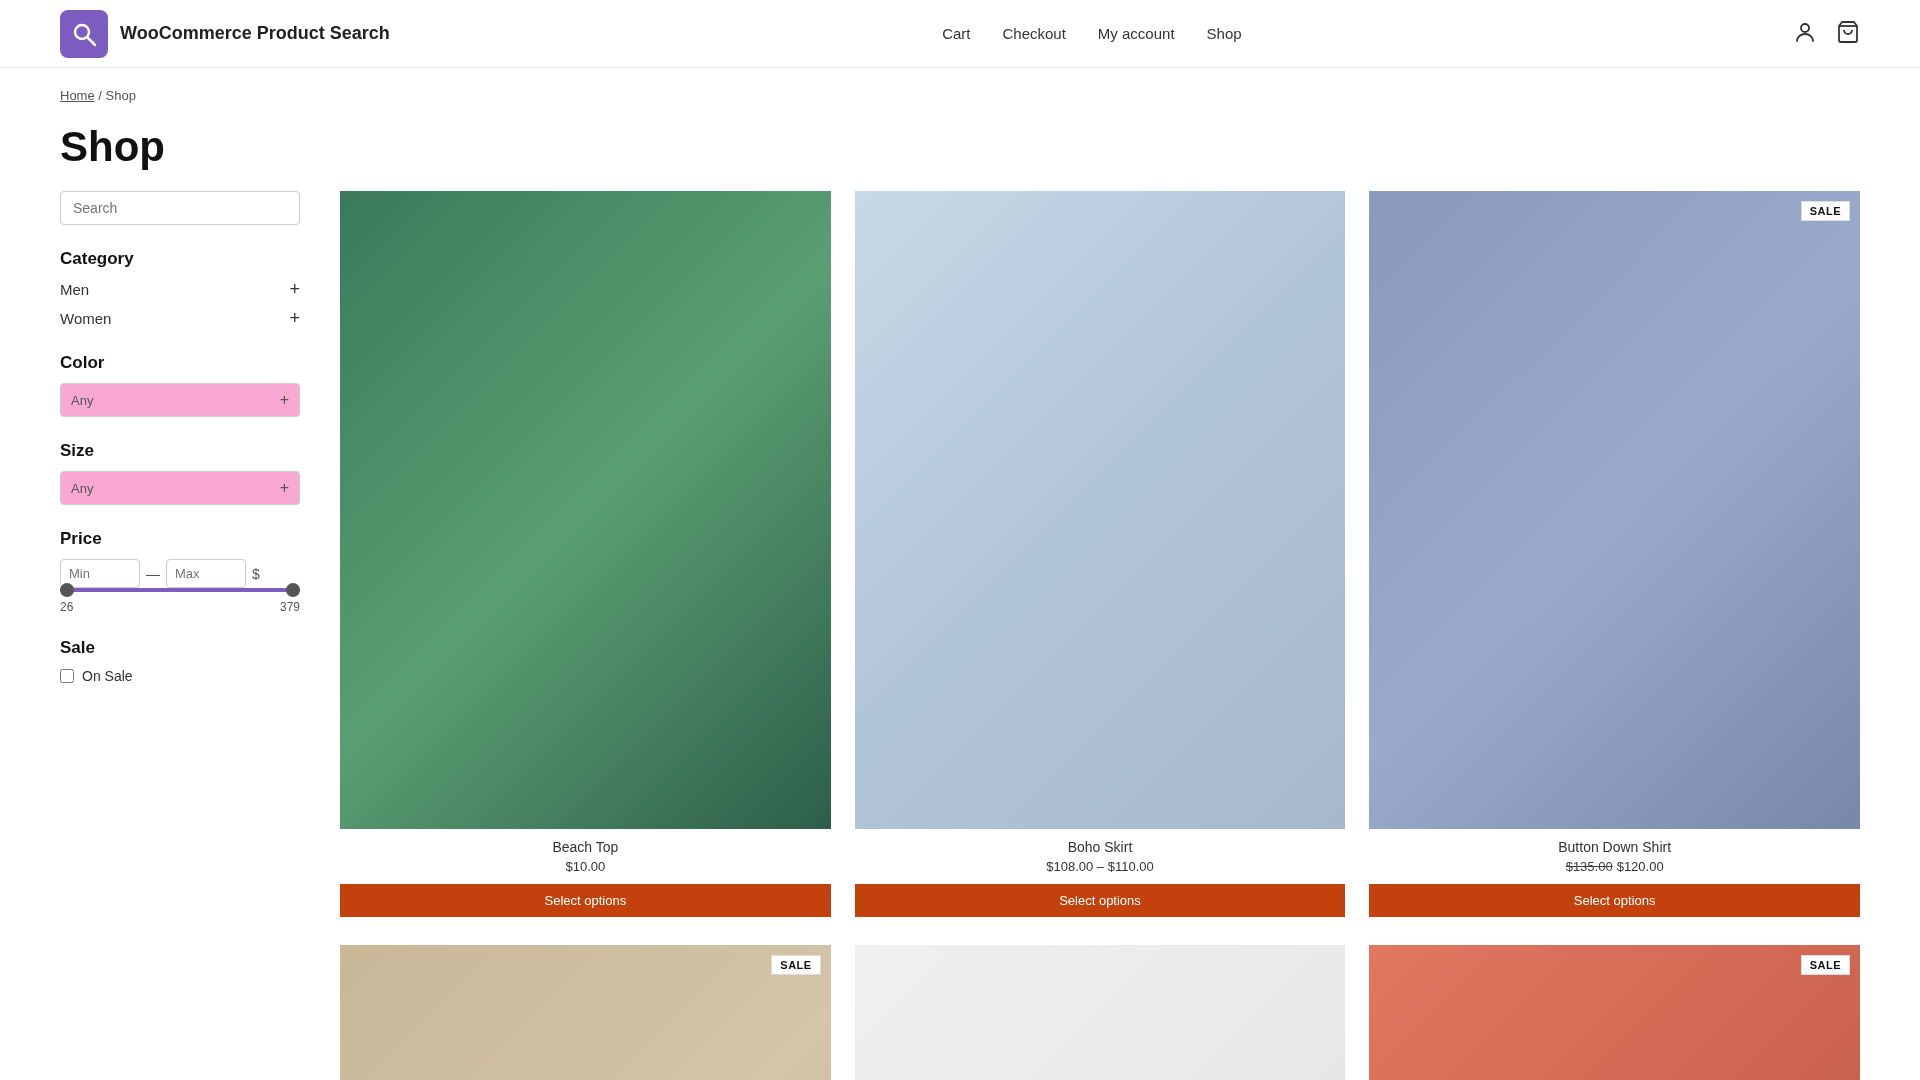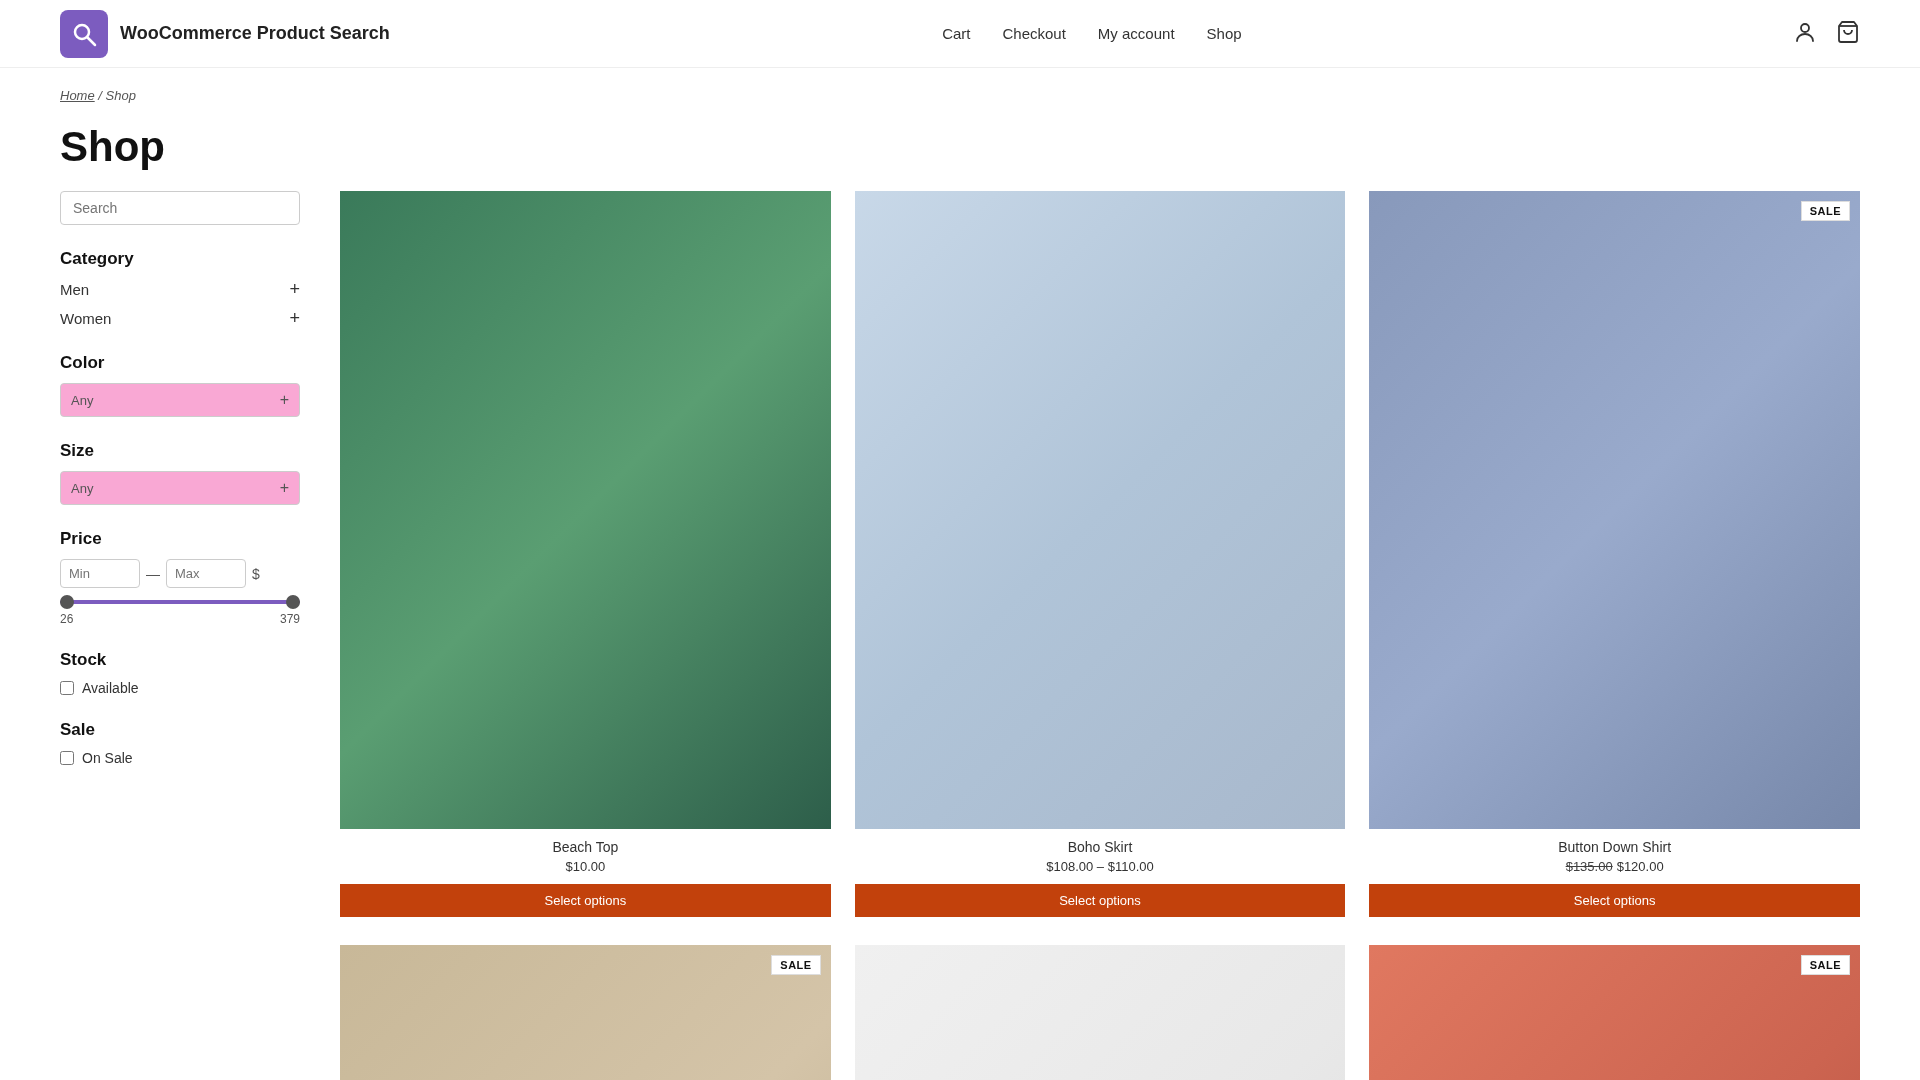--- a/index.html
+++ b/index.html
@@ -10,42 +10,42 @@
     .logo-area { display: flex; align-items: center; gap: 12px; }
     .logo-icon { width: 48px; height: 48px; background: #7c5cbf; border-radius: 8px; display: flex; align-items: center; justify-content: center; }
     .logo-icon svg { width: 28px; height: 28px; }
     .logo-text { font-size: 18px; font-weight: 600; color: #222; }
     .nav { display: flex; gap: 32px; align-items: center; }
     .nav a { text-decoration: none; color: #333; font-size: 15px; }
     .header-icons { display: flex; gap: 20px; align-items: center; }
     .header-icon { cursor: pointer; color: #333; }
 
     
-    .breadcrumb { padding: 20px 60px 10px; font-size: 13px; color: #666; font-style: italic; }
+    .breadcrumb { padding: 20px 60px 10px; font-size: 13px; color: #666; }
     .breadcrumb a { color: #555; text-decoration: underline; }
     .breadcrumb span { color: #555; }
 
     
     .page-title { padding: 10px 60px 20px; font-size: 42px; font-weight: 700; color: #111; }
 
     
     .main { display: flex; padding: 0 60px 60px; gap: 40px; }
 
     
     .sidebar { width: 240px; flex-shrink: 0; }
     .search-box { width: 100%; padding: 8px 12px; border: 1px solid #ccc; border-radius: 4px; font-size: 14px; color: #999; margin-bottom: 24px; }
     .filter-section { margin-bottom: 24px; }
     .filter-title { font-size: 17px; font-weight: 700; margin-bottom: 10px; color: #111; }
     .filter-item { display: flex; align-items: center; justify-content: space-between; margin-bottom: 8px; font-size: 15px; cursor: pointer; gap: 12px; }
     .filter-item .plus { font-size: 18px; font-weight: 400; color: #333; }
     .color-select, .size-select { width: 100%; padding: 7px 10px; border: 1px solid #ccc; border-radius: 4px; font-size: 13px; color: #555; display: flex; align-items: center; justify-content: space-between; background: #f9a8d4; cursor: pointer; }
     .color-select .plus, .size-select .plus { font-size: 16px; color: #555; }
 
     .price-section { margin-bottom: 24px; }
-    .price-inputs { display: flex; align-items: center; gap: 6px; margin-bottom: 12px; }
+    .price-inputs { display: flex; align-items: center; gap: 6px; }
     .price-input { width: 80px; padding: 6px 8px; border: 1px solid #ccc; border-radius: 4px; font-size: 13px; }
     .price-dash { color: #555; }
     .price-currency { color: #555; font-size: 14px; }
     .price-range { position: relative; height: 4px; background: #ddd; border-radius: 2px; margin-bottom: 8px; }
     .price-range-fill { position: absolute; left: 0; right: 0; height: 100%; background: #7c5cbf; border-radius: 2px; }
     .price-thumb { position: absolute; width: 14px; height: 14px; background: #555; border-radius: 50%; top: -5px; cursor: pointer; }
     .price-labels { display: flex; justify-content: space-between; font-size: 12px; color: #555; }
 
     .stock-section { margin-bottom: 24px; }
     .checkbox-item { display: flex; align-items: center; gap: 8px; font-size: 14px; margin-bottom: 6px; }
@@ -167,27 +167,20 @@
         <div class="price-thumb" style="left: 0px;"></div>
         <div class="price-thumb" style="right: 0px;"></div>
       </div>
       <div class="price-labels">
         <span>26</span>
         <span>379</span>
       </div>
     </div>
 
     
-    <div class="filter-section stock-section">
-      <div class="filter-title">Stock</div>
-      <label class="checkbox-item">
-        <input type="checkbox" style="">
-        <span>Available</span>
-      </label>
-    </div>
 
     
     <div class="filter-section">
       <div class="filter-title">Sale</div>
       <label class="checkbox-item">
         <input type="checkbox" style="">
         <span>On Sale</span>
       </label>
     </div>
   </aside>

